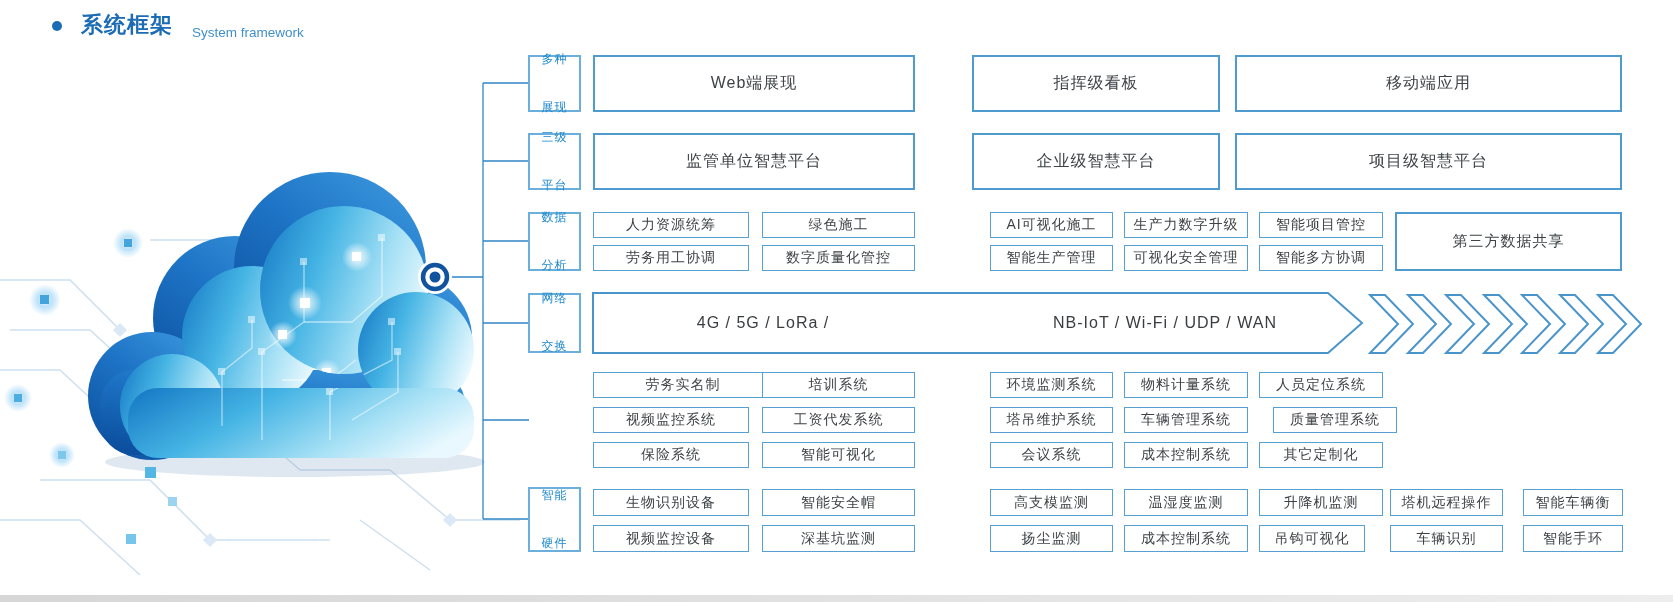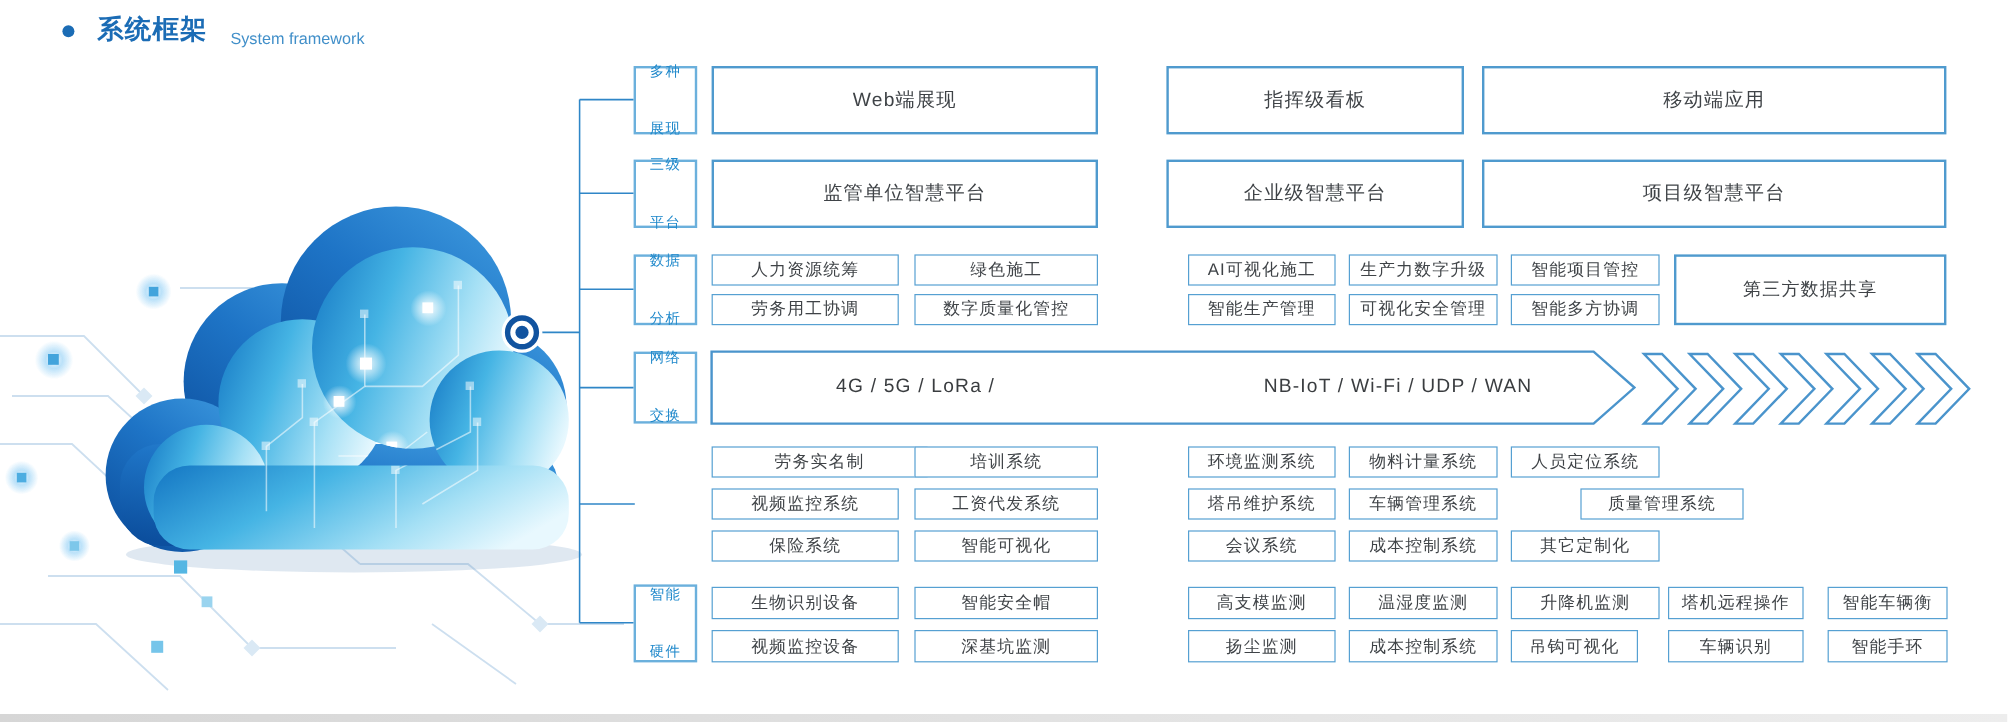--- a/index.html
+++ b/index.html
@@ -235,21 +235,21 @@
 
   <div class="bx sm" style="left:593px;top:372px;width:180px;height:26px">劳务实名制</div>
   <div class="bx sm" style="left:762px;top:372px;width:153px;height:26px">培训系统</div>
   <div class="bx sm" style="left:990px;top:372px;width:123px;height:26px">环境监测系统</div>
   <div class="bx sm" style="left:1124px;top:372px;width:124px;height:26px">物料计量系统</div>
   <div class="bx sm" style="left:1259px;top:372px;width:124px;height:26px">人员定位系统</div>
   <div class="bx sm" style="left:593px;top:407px;width:156px;height:26px">视频监控系统</div>
   <div class="bx sm" style="left:762px;top:407px;width:153px;height:26px">工资代发系统</div>
   <div class="bx sm" style="left:990px;top:407px;width:123px;height:26px">塔吊维护系统</div>
   <div class="bx sm" style="left:1124px;top:407px;width:124px;height:26px">车辆管理系统</div>
-  <div class="bx sm" style="left:1317px;top:407px;width:136px;height:26px">质量管理系统</div>
+  <div class="bx sm" style="left:1273px;top:407px;width:124px;height:26px">质量管理系统</div>
   <div class="bx sm" style="left:593px;top:442px;width:156px;height:26px">保险系统</div>
   <div class="bx sm" style="left:762px;top:442px;width:153px;height:26px">智能可视化</div>
   <div class="bx sm" style="left:990px;top:442px;width:123px;height:26px">会议系统</div>
   <div class="bx sm" style="left:1124px;top:442px;width:124px;height:26px">成本控制系统</div>
   <div class="bx sm" style="left:1259px;top:442px;width:124px;height:26px">其它定制化</div>
 
   <div class="bx sm" style="left:593px;top:489px;width:156px;height:27px">生物识别设备</div>
   <div class="bx sm" style="left:762px;top:489px;width:153px;height:27px">智能安全帽</div>
   <div class="bx sm" style="left:990px;top:489px;width:123px;height:27px">高支模监测</div>
   <div class="bx sm" style="left:1124px;top:489px;width:124px;height:27px">温湿度监测</div>

